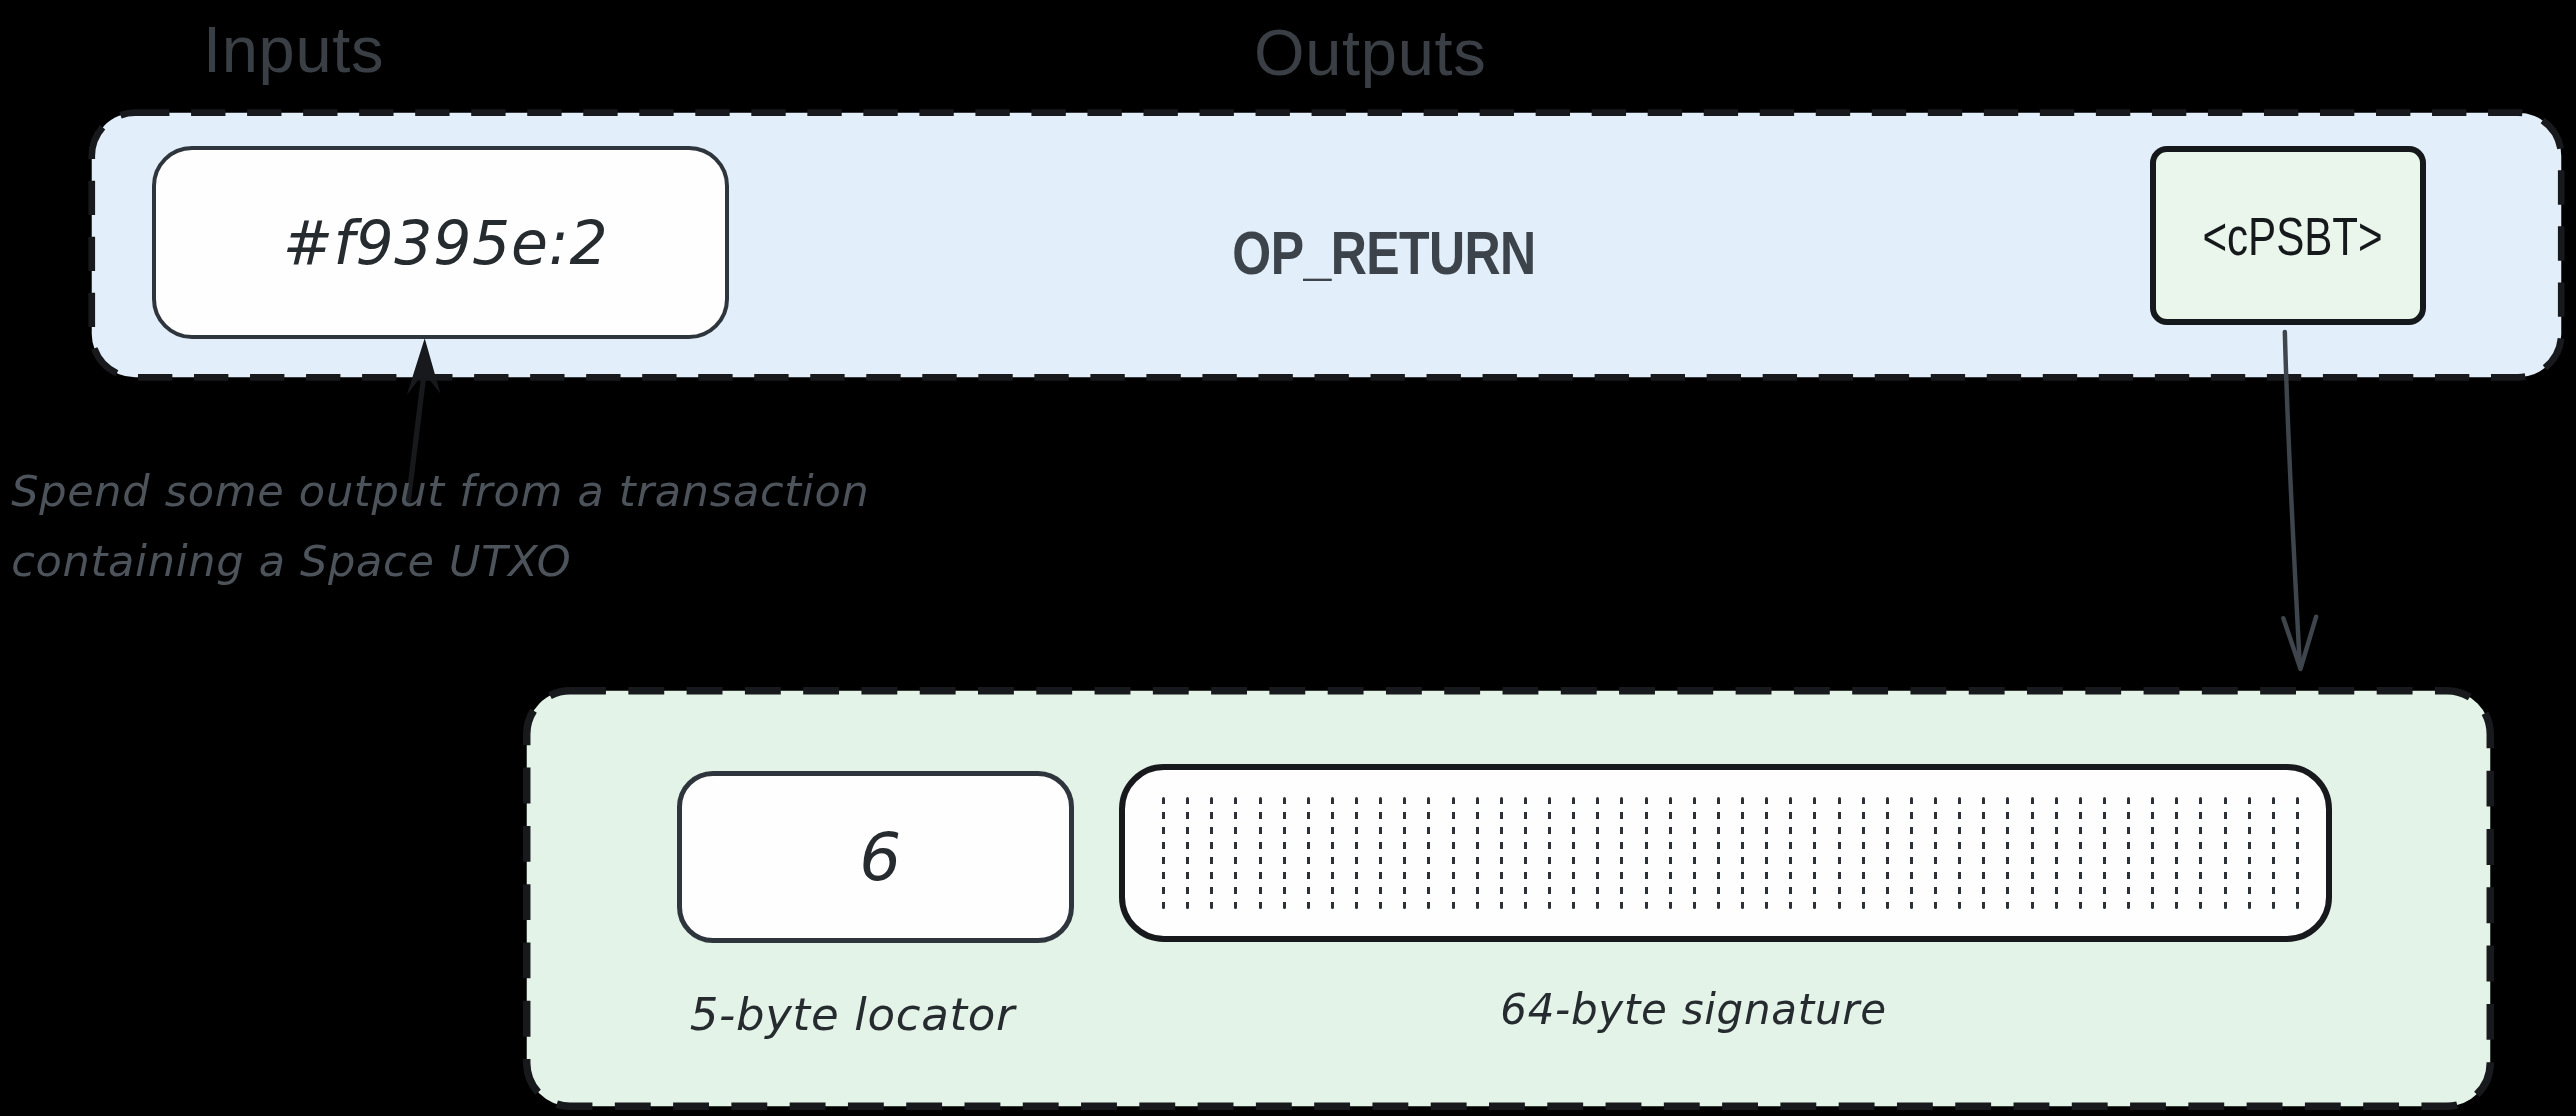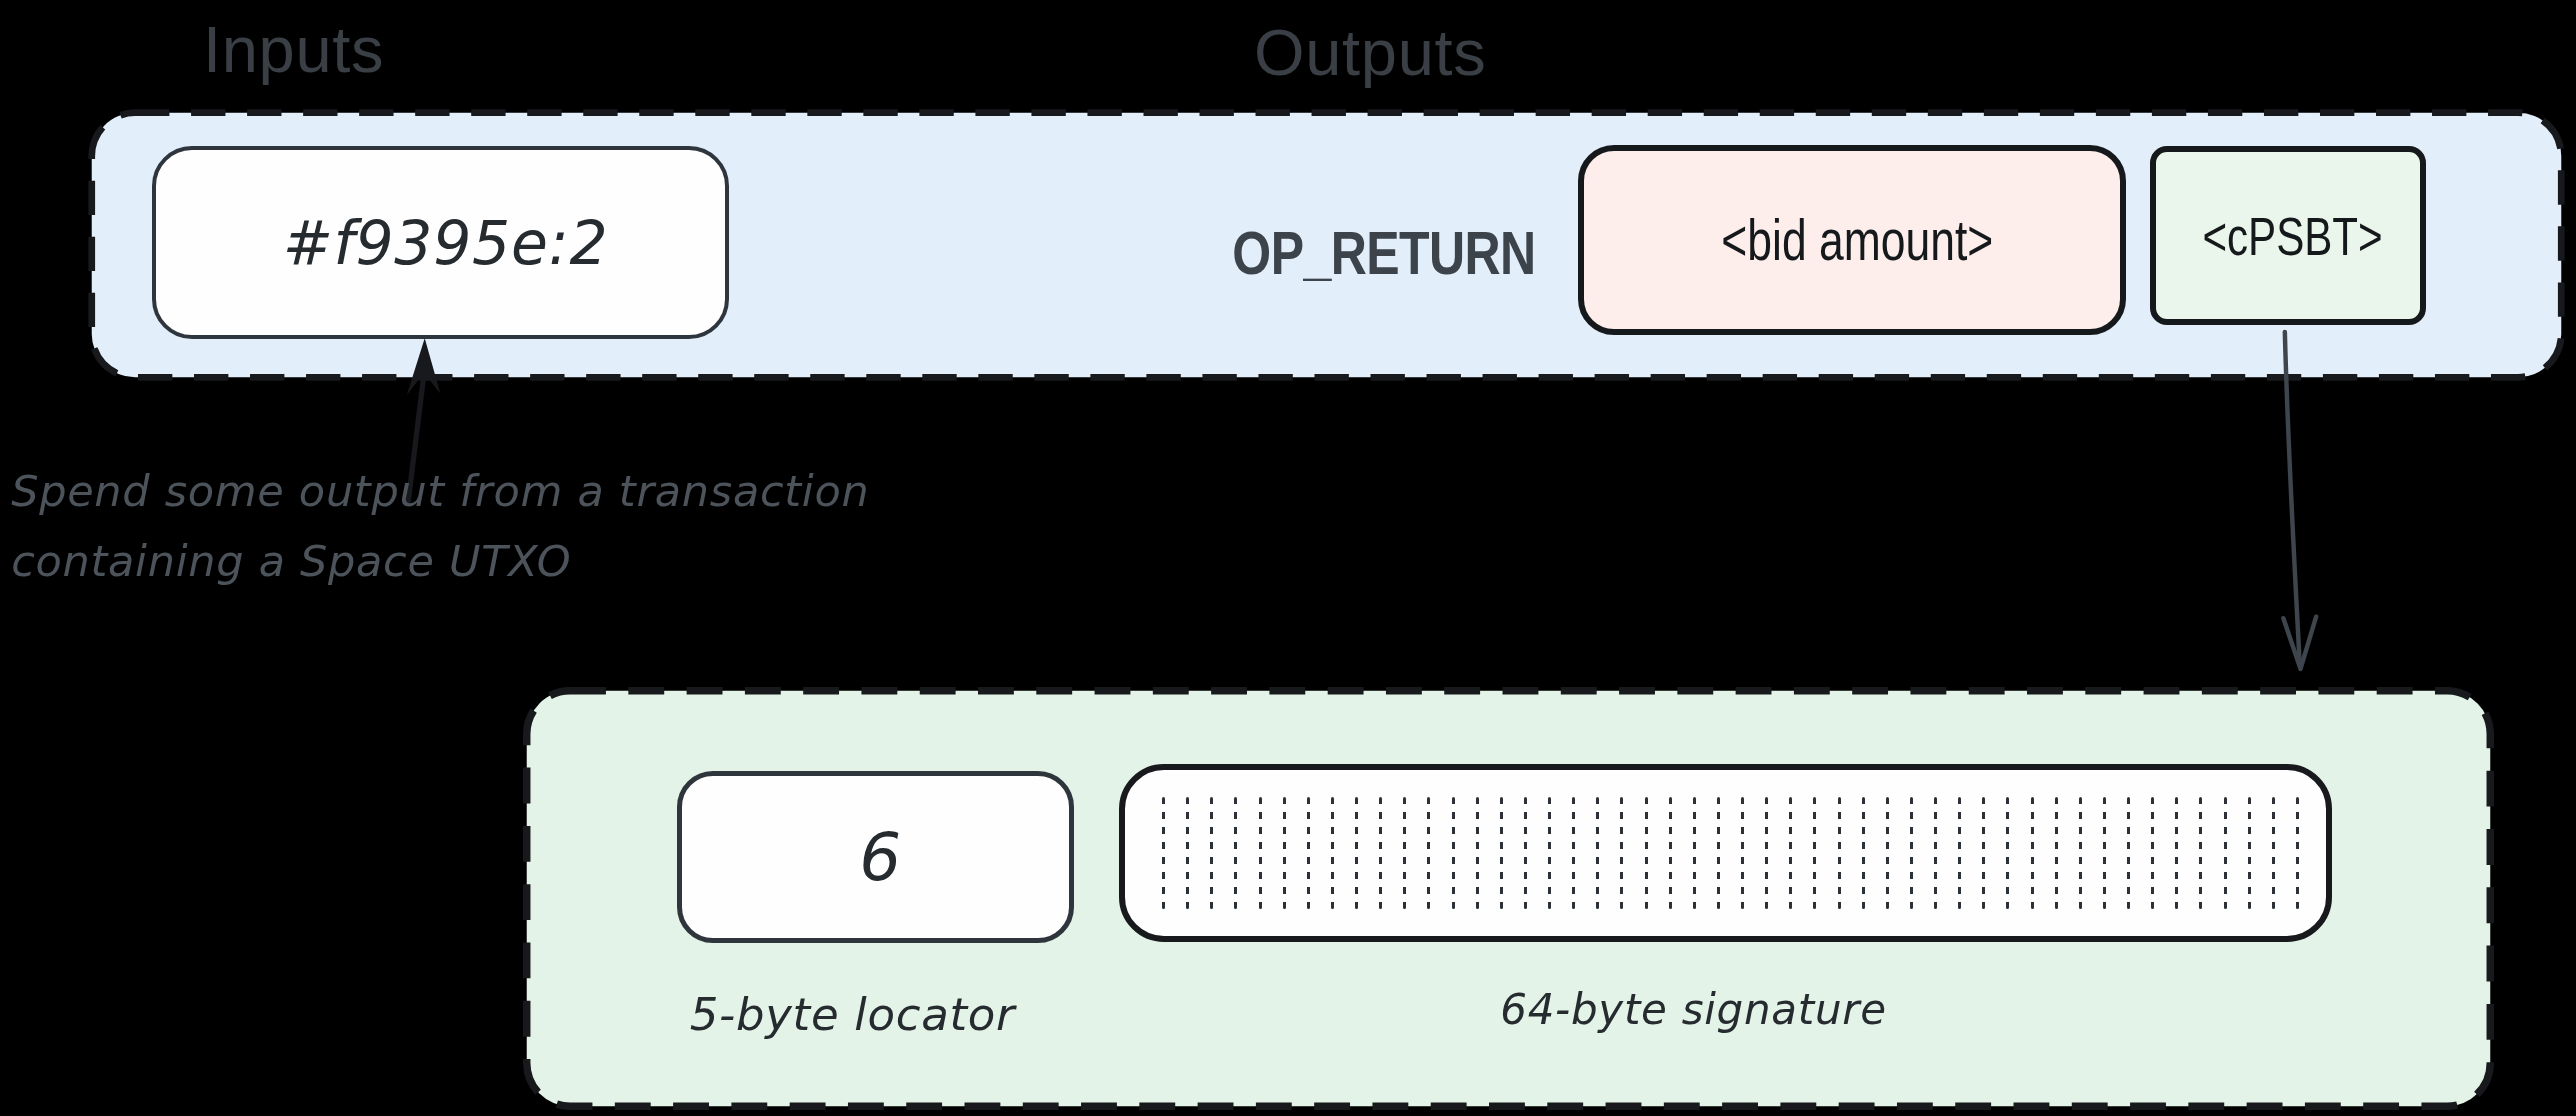--- a/index.html
+++ b/index.html
@@ -193,23 +193,20 @@
   </svg>
 
   <div class="card" id="input-box">
     <span class="hand">#f9395e:2</span>
   </div>
 
   <div class="abs" id="op-return">
     <span class="cond">OP_RETURN</span>
   </div>
 
-  <div class="card" id="bid-box">
-    <span class="cond">&lt;bid amount&gt;</span>
-  </div>
 
   <div class="card" id="cpsbt-box">
     <span class="cond">&lt;cPSBT&gt;</span>
   </div>
 
   <svg class="arrow-svg" style="left:377px; top:329px; width:82px; height:176px;" viewBox="0 0 110 235">
     <path class="arrow-dark-line" d="M42 230 L64 52"></path>
     <polygon class="arrow-dark-head" points="64,12 40,88 63,58 85,86"></polygon>
   </svg>
 

